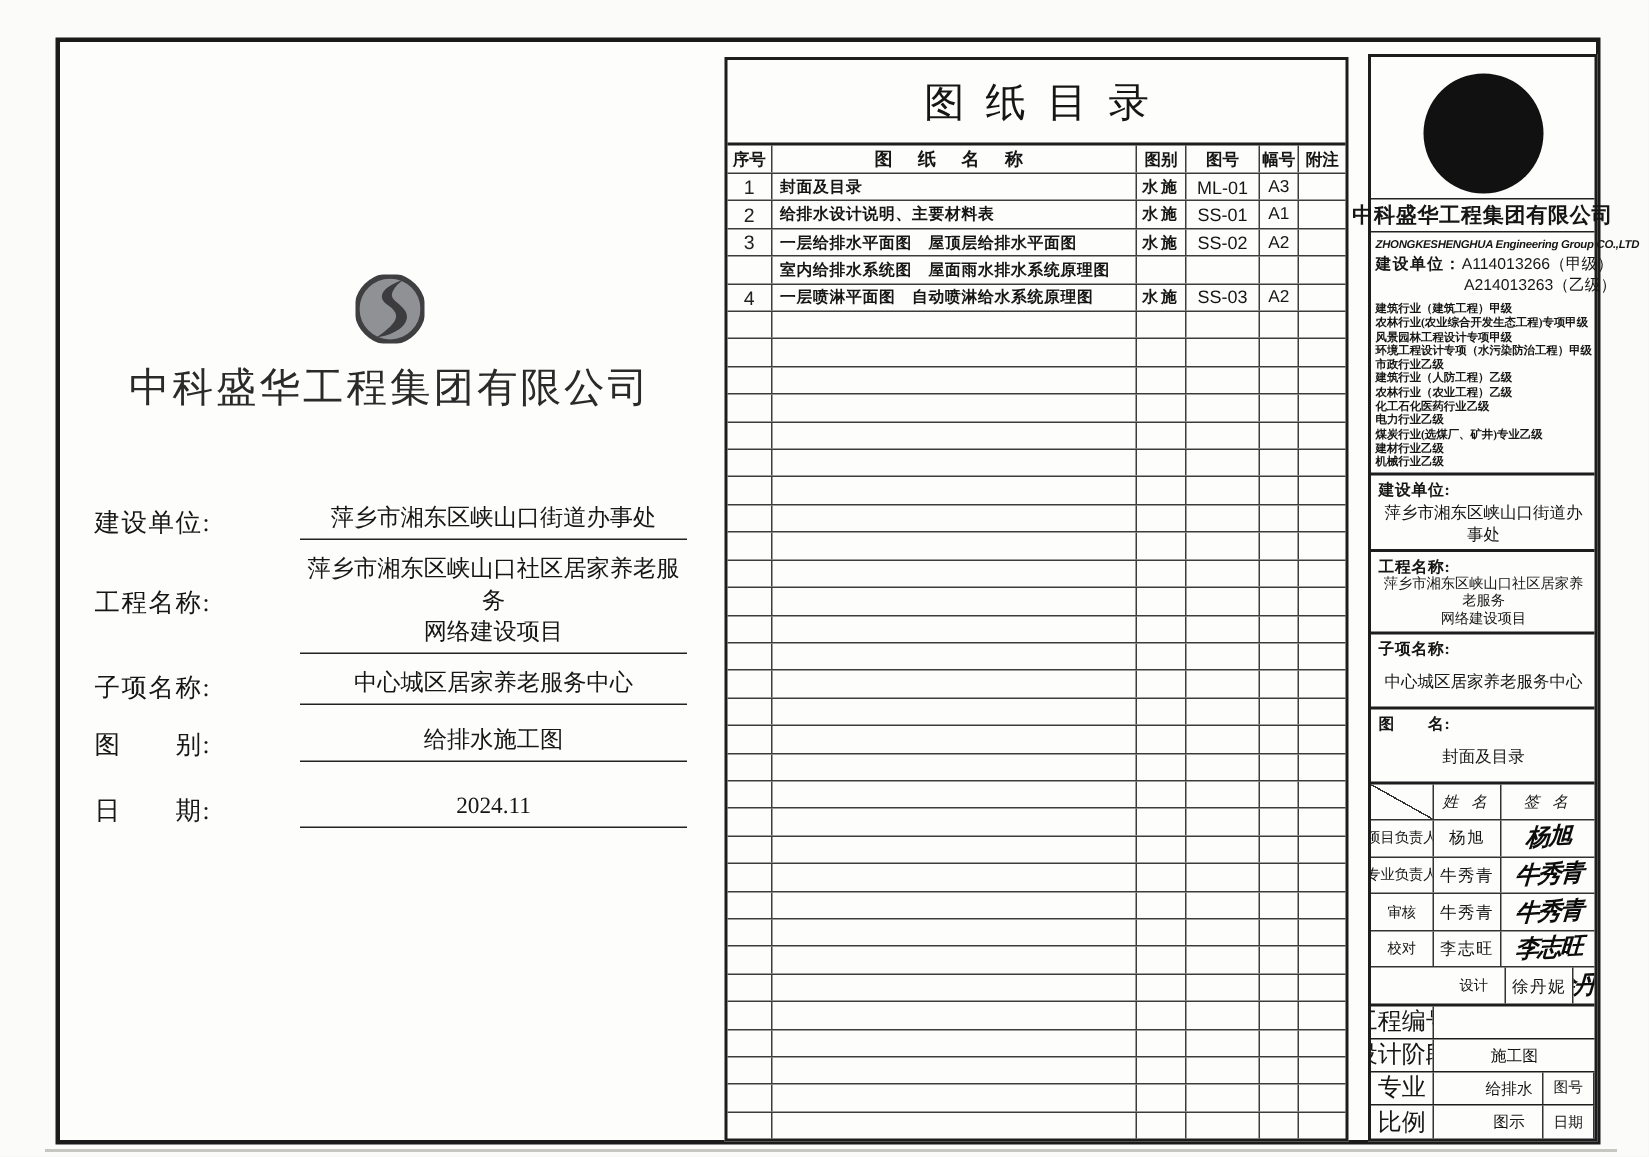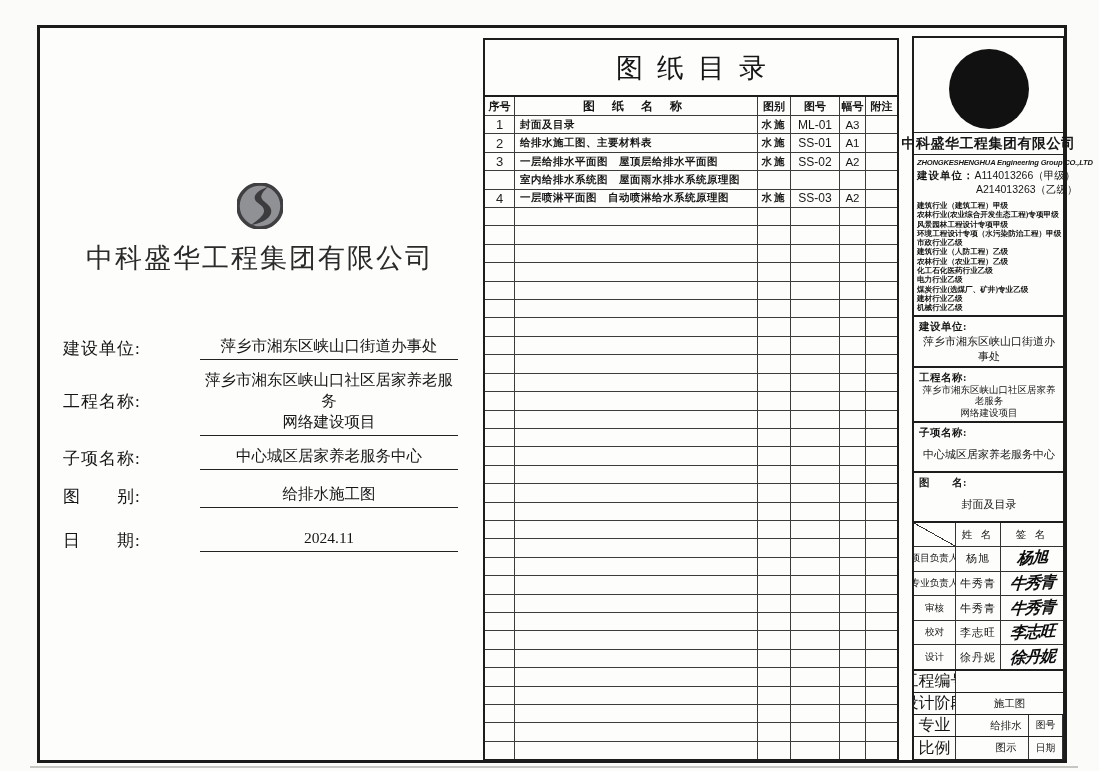--- a/index.html
+++ b/index.html
@@ -65,22 +65,22 @@
   .qual-item { font-size:7.6px; font-weight:600; line-height:9.3px; white-space:nowrap; }
   .tb-field { display:flex; flex-direction:column; padding:3px 4px 2px 5px; }
   .tb-f2 { flex:0 0 48px; } .tb-f3 { flex:0 0 52px; } .tb-f4 { flex:0 0 50px; } .tb-f5 { flex:0 0 50px; }
   .tb-field-label { font-size:10.5px; font-weight:bold; letter-spacing:.5px; white-space:pre; }
   .tb-field-value { flex:1; display:flex; flex-direction:column; align-items:center; justify-content:center;
            font-size:11px; text-align:center; }
   .tb-field-value .small { font-size:9.5px; line-height:11.5px; }
 
   .sign-table { flex:1 1 auto; display:flex; flex-direction:column; border-bottom:2px solid #1d1d1d; }
   .srow { flex:1; display:flex; border-bottom:1px solid #333; min-height:0; }
-  .srow:last-child { border-bottom:none; }
-  .shead { flex:0 0 24px; }
+  .srow:last-child { border-bottom:none;margin-left:48px; }
+  .shead { flex:0 0 24px;font-style:italic; }
   .scell { border-right:1px solid #333; display:flex; align-items:center; justify-content:center;
            overflow:hidden; white-space:nowrap; }
   .scell:last-child { border-right:none; }
   .s1 { flex:0 0 42px; } .s2 { flex:0 0 45px; } .s3 { flex:1; }
   .diag { background:linear-gradient(to right top, transparent 48.8%, #333 48.8%, #333 51.2%, transparent 51.2%); }
   .scell-head { font-size:10.5px; letter-spacing:3px; }
   .scell-role { font-size:9.5px; }
   .scell-name { font-size:11px; letter-spacing:1px; }
   .signature { font-size:16px; font-weight:bold; font-style:italic; letter-spacing:-1px;
            transform:rotate(-3deg) skewX(-6deg); color:#0c0c0c; }
@@ -152,21 +152,21 @@
         <div class="crow">
           <div class="ccell c1 cell-no">1</div>
           <div class="ccell c2 cell-name">封面及目录</div>
           <div class="ccell c3 cell-type">水施</div>
           <div class="ccell c4 cell-fig">ML-01</div>
           <div class="ccell c5 cell-size">A3</div>
           <div class="ccell c6"></div>
         </div>
         <div class="crow">
           <div class="ccell c1 cell-no">2</div>
-          <div class="ccell c2 cell-name">给排水施工图、主要材料表</div>
+          <div class="ccell c2 cell-name">给排水设计说明、主要材料表</div>
           <div class="ccell c3 cell-type">水施</div>
           <div class="ccell c4 cell-fig">SS-01</div>
           <div class="ccell c5 cell-size">A1</div>
           <div class="ccell c6"></div>
         </div>
         <div class="crow">
           <div class="ccell c1 cell-no">3</div>
           <div class="ccell c2 cell-name">一层给排水平面图　屋顶层给排水平面图</div>
           <div class="ccell c3 cell-type">水施</div>
           <div class="ccell c4 cell-fig">SS-02</div>

